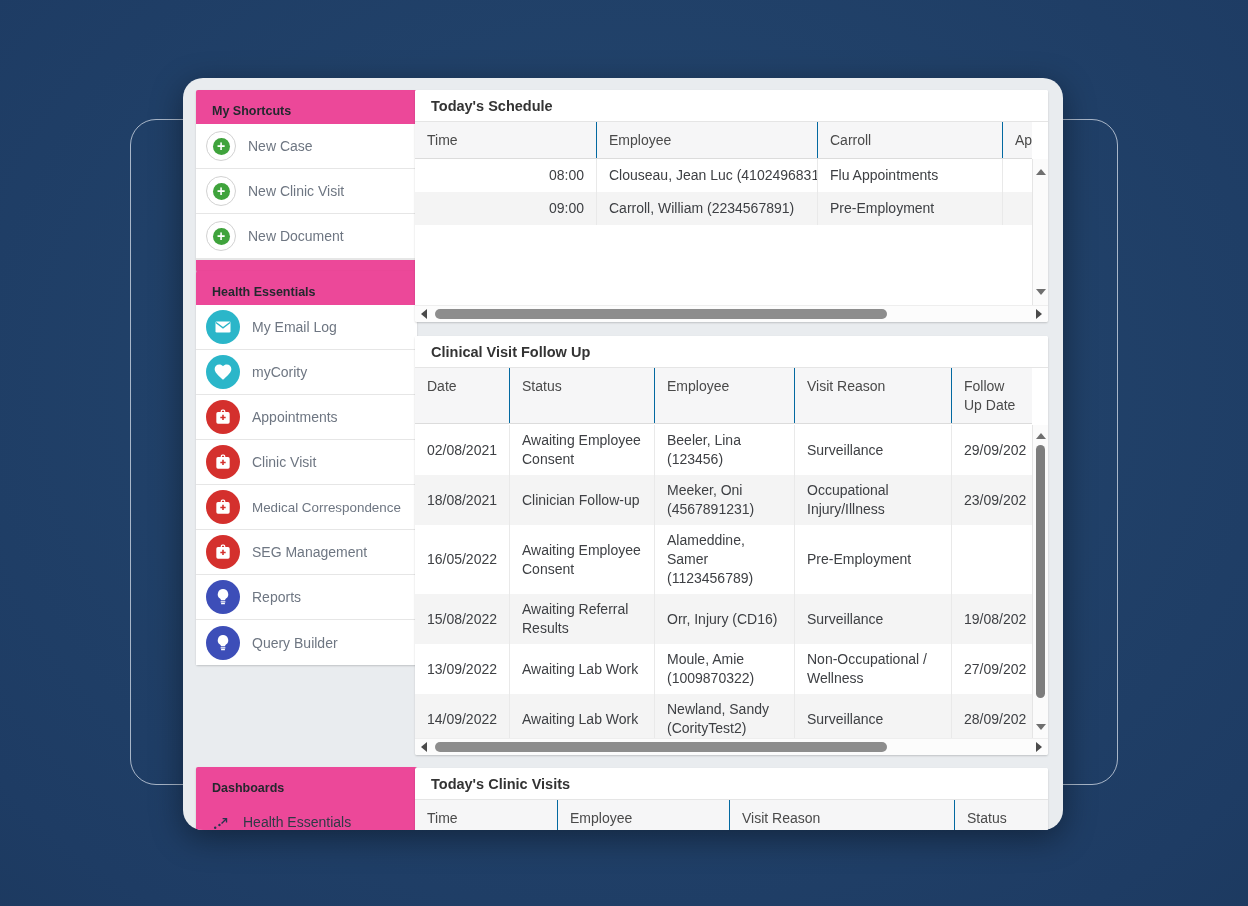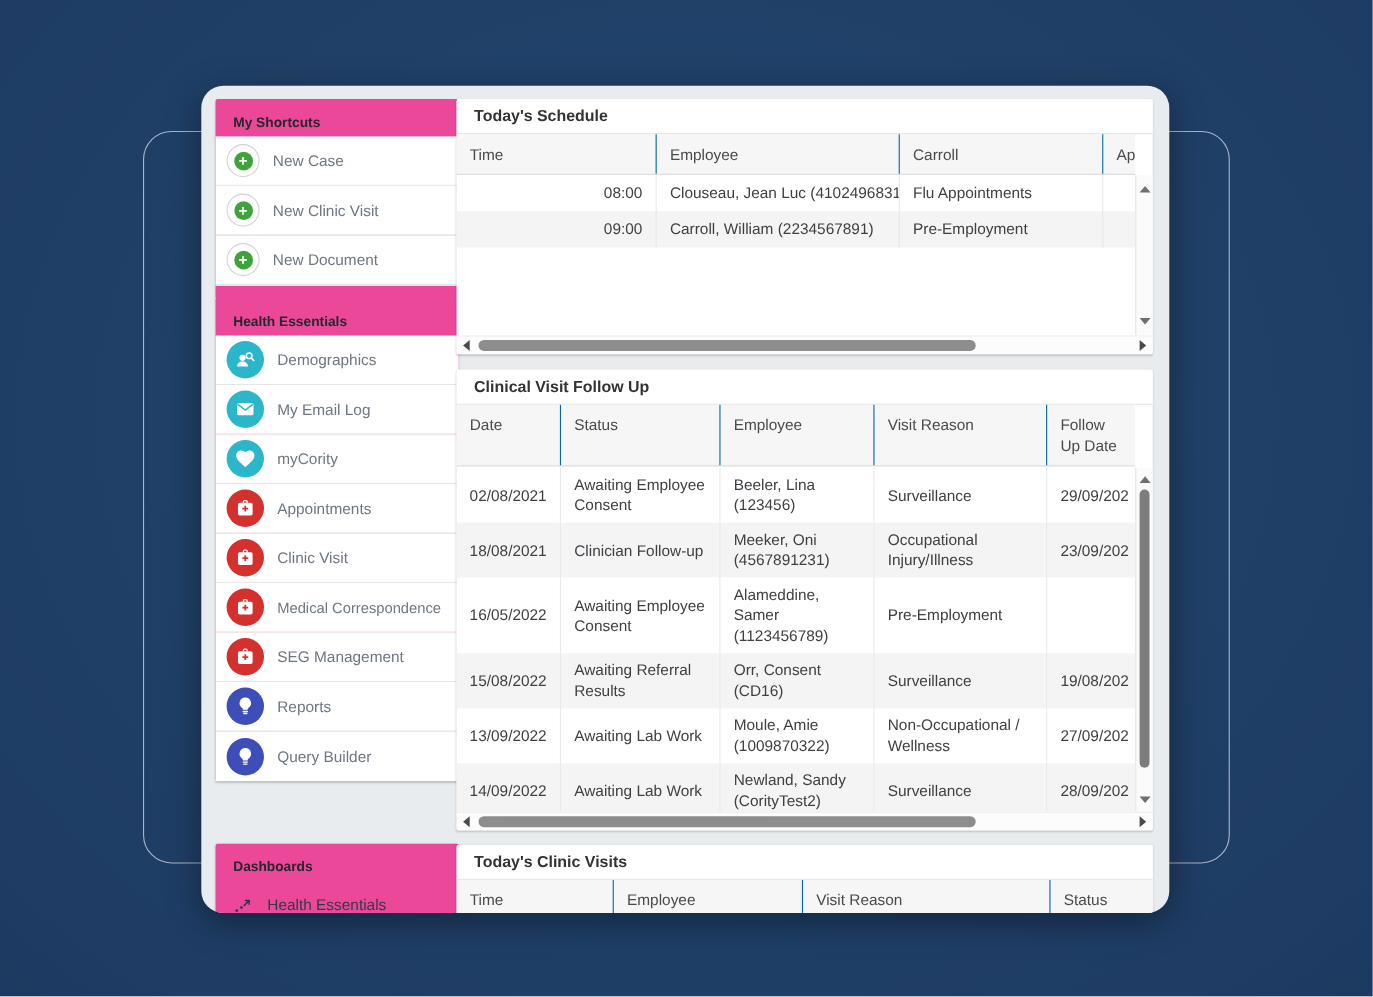--- a/index.html
+++ b/index.html
@@ -154,31 +154,20 @@
               <span class="plus-inner">+</span>
             </span>
           <span class="srow-label">New Document</span>
         </div>
         <div style="height:13px; border-top:1px solid #e6e6e6;"></div>
       </section>
 
       <section class="card" style="top:193px;">
         <div class="card-label">Health Essentials</div>
 
-        <div class="srow">
-          <span class="disc disc-cyan">
-            <svg viewBox="0 0 24 24">
-                <circle cx="9" cy="10" r="3.4" fill="#fff"></circle>
-                <path d="M3 19.5c0-3.4 2.8-5.6 6-5.6s6 2.2 6 5.6z" fill="#fff"></path>
-                <circle cx="16.2" cy="7.8" r="3.1" fill="none" stroke="#fff" stroke-width="1.6"></circle>
-                <line x1="18.4" y1="10" x2="21.2" y2="12.8" stroke="#fff" stroke-width="1.7" stroke-linecap="round"></line>
-              </svg>
-          </span>
-          <span class="srow-label">Demographics</span>
-        </div>
         <div class="srow">
           <span class="disc disc-cyan">
             <svg viewBox="0 0 24 24">
                 <rect x="3" y="5.5" width="18" height="13" rx="1.5" fill="#fff"></rect>
                 <path d="M3.5 6.5L12 13l8.5-6.5" stroke="#2bb6c9" stroke-width="1.6" fill="none"></path>
               </svg>
           </span>
           <span class="srow-label">My Email Log</span>
         </div>
         <div class="srow">
@@ -328,21 +317,21 @@
             <div class="tr" style="flex:1;">
               <div class="td right c2-date nowrap">16/05/2022</div>
               <div class="td c2-stat">Awaiting Employee Consent</div>
               <div class="td c2-emp">Alameddine, Samer (1123456789)</div>
               <div class="td c2-vr">Pre-Employment</div>
               <div class="td c2-fud nowrap"></div>
             </div>
             <div class="tr alt" style="flex:1;">
               <div class="td right c2-date nowrap">15/08/2022</div>
               <div class="td c2-stat">Awaiting Referral Results</div>
-              <div class="td c2-emp">Orr, Consent (CD16)</div>
+              <div class="td c2-emp">Orr, Injury (CD16)</div>
               <div class="td c2-vr">Surveillance</div>
               <div class="td c2-fud nowrap">19/08/202</div>
             </div>
             <div class="tr" style="flex:1;">
               <div class="td right c2-date nowrap">13/09/2022</div>
               <div class="td c2-stat">Awaiting Lab Work</div>
               <div class="td c2-emp">Moule, Amie (1009870322)</div>
               <div class="td c2-vr">Non-Occupational / Wellness</div>
               <div class="td c2-fud nowrap">27/09/202</div>
             </div>

